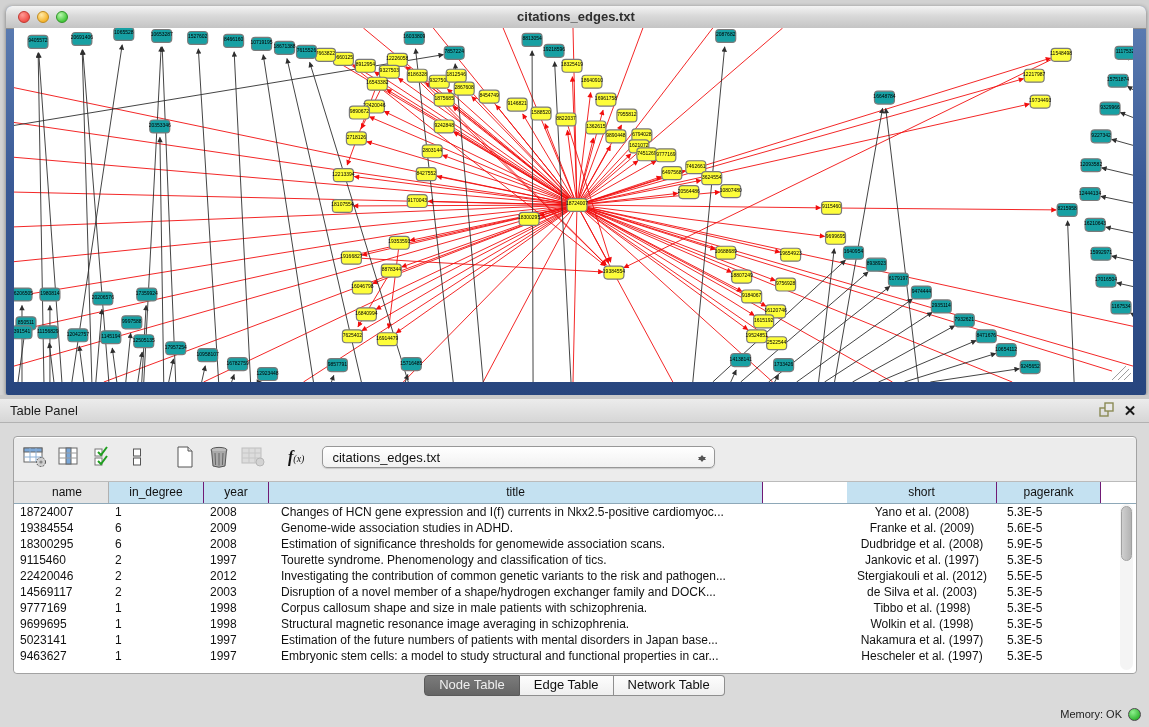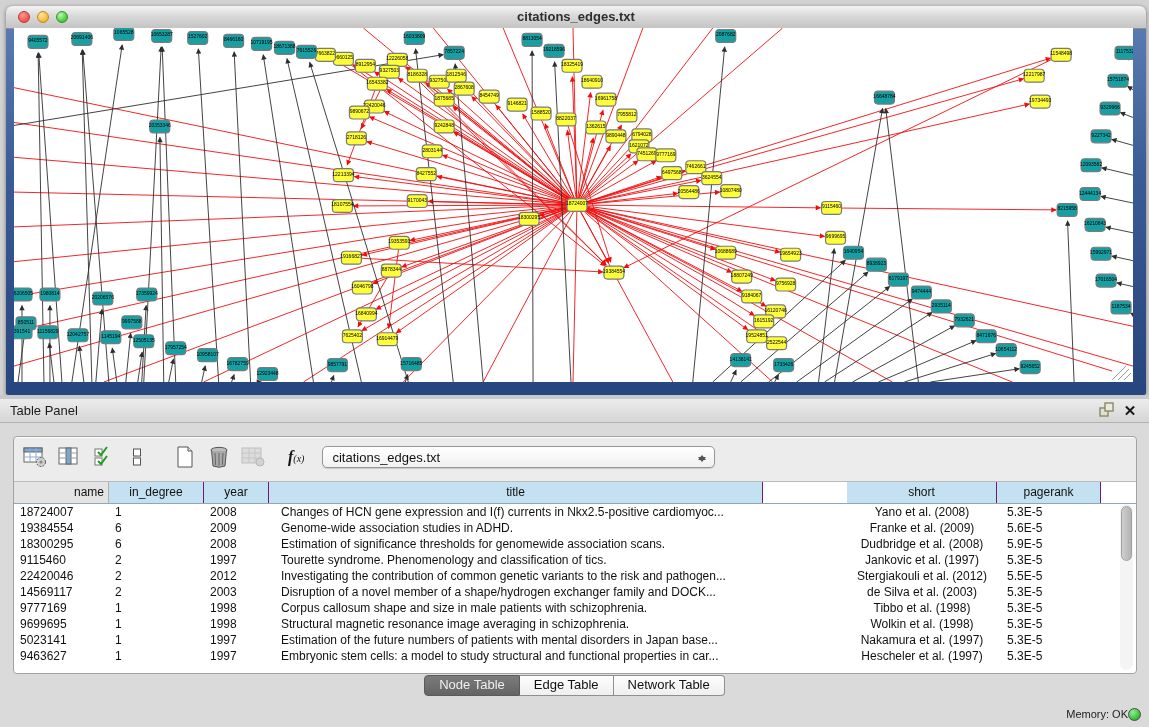--- a/index.html
+++ b/index.html
@@ -47,42 +47,42 @@
     font-size:13px;color:#111;line-height:21px;padding-left:9px;box-sizing:border-box;}
   .combo-arrows{position:absolute;right:8px;top:3px;width:9px;height:16px;}
   .combo-arrows:before{content:"";position:absolute;left:1px;top:1px;border:4px solid transparent;border-bottom:5px solid #555;}
   .combo-arrows:after{content:"";position:absolute;left:1px;bottom:0;border:4px solid transparent;border-top:5px solid #555;}
 
   .tablewrap{position:absolute;left:0;top:44px;right:0;bottom:0;background:#fff;border-top:1px solid #bbb;
     border-radius:0 0 4px 4px;overflow:hidden;}
   .hrow{display:flex;height:21px;border-bottom:1px solid #8ea8b8;}
   .hcell{box-sizing:border-box;font-size:12px;color:#111;line-height:20px;text-align:center;
     background:#c4e1f1;border-right:1px solid #701a75;overflow:hidden;white-space:nowrap;}
-  .hcell.namecol{background:#e4e4e4;border-right:1px solid #b0b0b0;text-align:right;padding-right:4px;}
+  .hcell.namecol{background:#e4e4e4;border-right:1px solid #b0b0b0;text-align:right;padding-right:26px;}
   .hcell .sort{color:#1a6fae;font-size:10px;margin-right:3px;}
   .drow{display:flex;height:16px;}
   .dcell{box-sizing:border-box;font-size:12px;color:#111;line-height:16px;overflow:hidden;
     white-space:nowrap;text-overflow:clip;padding-left:6px;}
   .c0{width:95px;} .c1{width:95px;} .c2{width:65px;} .c3{width:494px;} .c4{width:84px;margin-top:24px;} .c5{width:150px;} .c6{width:104px;}
   .dcell.c3{padding-left:12px;}
   .dcell.c5{text-align:center;padding-left:0;}
   .dcell.c6{padding-left:10px;}
   .vscroll{position:absolute;right:3px;top:22px;width:13px;bottom:3px;background:#f4f4f4;border-radius:7px;}
   .thumb{position:absolute;left:1px;top:2px;width:11px;height:55px;border-radius:6px;
     background:linear-gradient(90deg,#cfcfcf,#b3b3b3);border:1px solid #a0a0a0;box-sizing:border-box;}
 
   
   #tabs{position:absolute;left:0;top:276px;width:100%;display:flex;justify-content:center;}
   .tab{height:19px;line-height:18px;font-size:13px;padding:0 14px;background:linear-gradient(180deg,#fdfdfd,#efefef);
     border:1px solid #8f8f8f;border-left:none;color:#111;}
   .tab:first-child{border-left:1px solid #8f8f8f;border-radius:4px 0 0 4px;}
   .tab:last-child{border-radius:0 4px 4px 0;}
   .tab.active{background:linear-gradient(180deg,#7b7b7b,#646464);color:#efefef;border-color:#5a5a5a;text-align:center;}
 
-  .statusbar{position:absolute;right:8px;bottom:5px;height:16px;display:flex;align-items:center;
+  .statusbar{position:absolute;right:8px;bottom:5px;height:16px;display:flex;align-items:center;gap:6px;
     font-size:11px;color:#222;}
   .memdot{width:13px;height:13px;border-radius:50%;background:radial-gradient(circle at 35% 30%,#8ef08e,#2fb52f 75%);
     border:1px solid #4a4a4a;box-sizing:border-box;}
 </style>
 </head>
 <body>
 
 <div id="graph-window">
   <div class="titlebar">
     <div class="lights">

